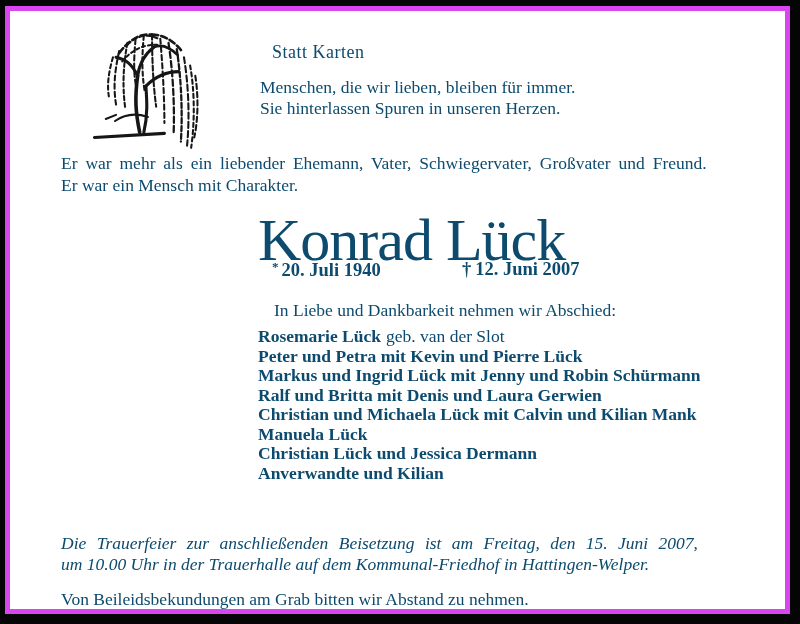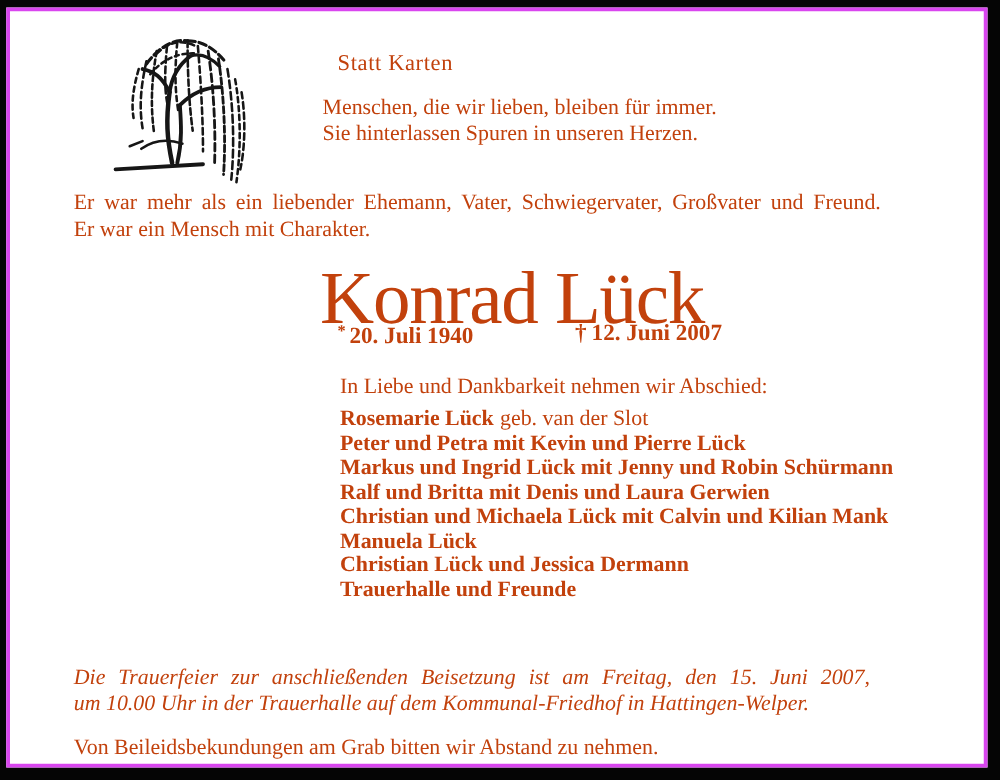--- a/index.html
+++ b/index.html
@@ -7,22 +7,22 @@
     width: 800px; height: 624px;
     background: #050505;
     position: relative;
     font-family: "Liberation Serif", "DejaVu Serif", serif;
     overflow: hidden;
   }
   .card {
     position: absolute;
     left: 5px; top: 6px; right: 10px; bottom: 10px;
     background: #ffffff;
-    border: 3px solid #d946ef;
-    color: #c2410c;
+    border: 5px solid #d946ef;
+    color: #0c4a6e;
   }
   .abs { position: absolute; white-space: nowrap; }
   .tree {
     position: absolute; left: 78px; top: 1px;
     width: 124px; height: 144px;
   }
   .statt { left: 262px; top: 31px; font-size: 18px; letter-spacing: 0.5px; }
   .quote { left: 250px; top: 66px; font-size: 17.5px; line-height: 21px; }
   .intro { left: 51px; top: 141px; font-size: 17.5px; line-height: 22px; }
   .intro .l1 { word-spacing: 3.5px; }
@@ -30,21 +30,21 @@
     left: 248px; top: 198px;
     font-size: 60px; letter-spacing: -1px;
     line-height: 62px;
   }
   .dates { top: 248px; font-size: 18.5px; font-weight: bold; }
   .birth { left: 262px; }
   .death { left: 452px; }
   .sym-birth { font-size: 13px; vertical-align: 5px; margin-right: 3px; }
   .sym-death { margin-right: 4px; }
   .farewell { left: 264px; top: 289px; font-size: 17.5px; }
-  .mourners { left: 264px; top: 316px; font-size: 17.5px; line-height: 19.5px; }
+  .mourners { left: 248px; top: 316px; font-size: 17.5px; line-height: 19.5px; }
   .mourners .row { white-space: nowrap; }
   .mourners .b { font-weight: bold; }
   .mourners .r { font-weight: normal; margin-left: 5px; }
   .address { left: 51px; top: 489px; font-size: 17.5px; }
   .funeral { left: 51px; top: 522px; font-size: 17.5px; line-height: 21px; font-style: italic; }
   .funeral .l1 { word-spacing: 6px; }
   .condolence { left: 51px; top: 578px; font-size: 17.5px; }
   svg .ink { stroke: #161616; fill: none; stroke-linecap: round; }
 </style>
 </head>
@@ -108,21 +108,21 @@
   <div class="abs farewell">In Liebe und Dankbarkeit nehmen wir Abschied:</div>
 
   <div class="abs mourners">
     <div class="row"><span class="b">Rosemarie Lück</span><span class="r">geb. van der Slot</span></div>
     <div class="row"><span class="b">Peter und Petra mit Kevin und Pierre Lück</span><span class="r"></span></div>
     <div class="row"><span class="b">Markus und Ingrid Lück mit Jenny und Robin Schürmann</span><span class="r"></span></div>
     <div class="row"><span class="b">Ralf und Britta mit Denis und Laura Gerwien</span><span class="r"></span></div>
     <div class="row"><span class="b">Christian und Michaela Lück mit Calvin und Kilian Mank</span><span class="r"></span></div>
     <div class="row"><span class="b">Manuela Lück</span><span class="r"></span></div>
     <div class="row"><span class="b">Christian Lück und Jessica Dermann</span><span class="r"></span></div>
-    <div class="row"><span class="b">Trauerhalle und Freunde</span><span class="r"></span></div>
+    <div class="row"><span class="b">Anverwandte und Kilian</span><span class="r"></span></div>
   </div>
 
 
   <div class="abs funeral">
     <div class="l1">Die Trauerfeier zur anschließenden Beisetzung ist am Freitag, den 15. Juni 2007,</div>
     <div>um 10.00 Uhr in der Trauerhalle auf dem Kommunal-Friedhof in Hattingen-Welper.</div>
   </div>
 
   <div class="abs condolence">Von Beileidsbekundungen am Grab bitten wir Abstand zu nehmen.</div>
 

